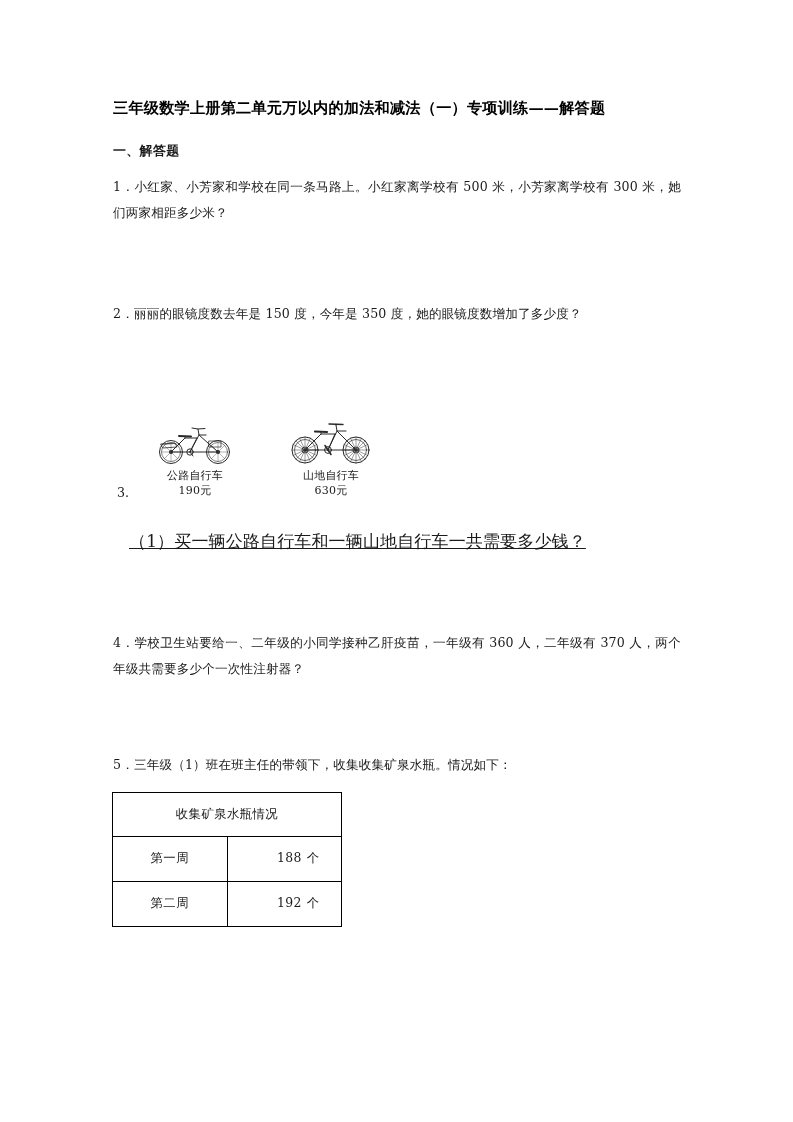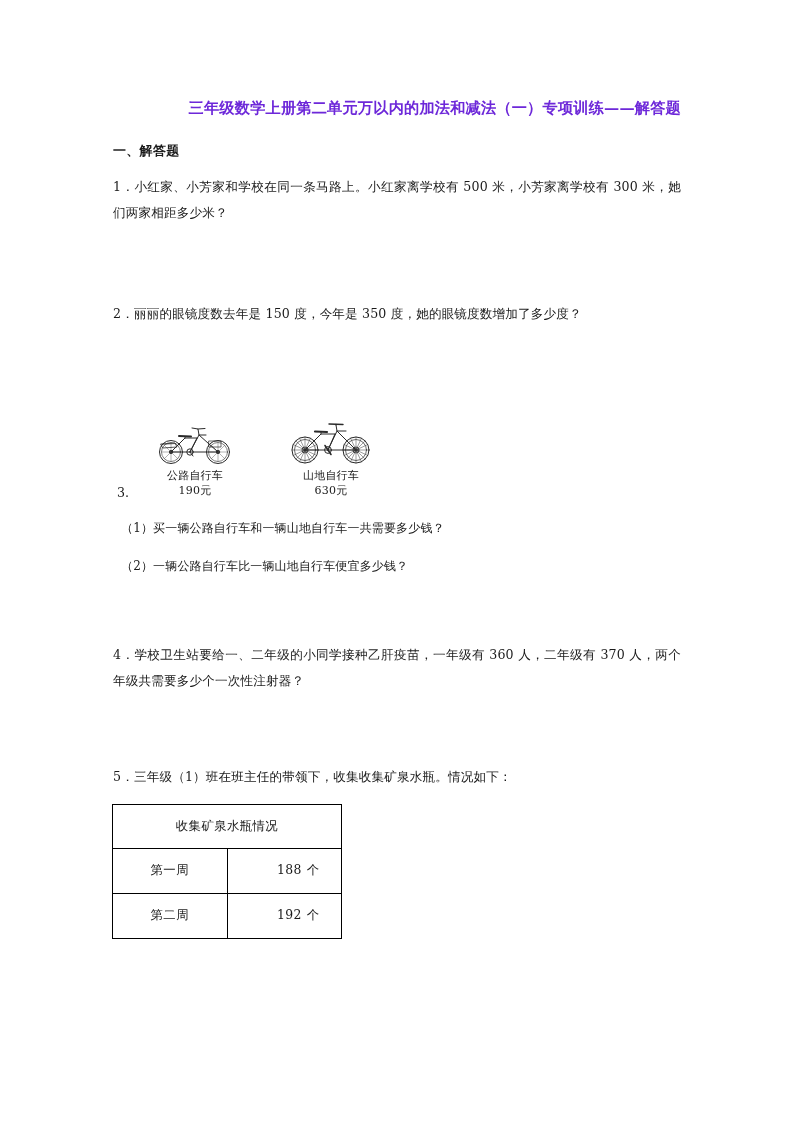--- a/index.html
+++ b/index.html
@@ -20,25 +20,25 @@
     box-sizing: border-box;
   }
   .content {
     position: absolute;
     left: 113px;
     top: 0;
     width: 568px;
   }
 
   .doc-title {
-    color: #6d28d9;
+    color: #000000;
     font-weight: bold;
     font-size: 15.2px;
     letter-spacing: 0.2px;
-    text-align: right;
+    text-align: left;
     margin: 0;
     padding-top: 97px;
     line-height: 1.5;
     white-space: nowrap;
   }
 
   .section-head {
     font-weight: bold;
     font-size: 13px;
     margin: 0;
@@ -53,24 +53,25 @@
     margin: 0;
     letter-spacing: 0.15px;
   }
 
   .q1 { padding-top: 14px; }
   .q2 { padding-top: 76px; }
   .q4 { padding-top: 56px; }
   .q5 { padding-top: 70px; }
 
   .subq {
-    font-size: 12px;
+    font-size: 17px;
     line-height: 2.0;
-    margin: 8px;
+    margin: 16px;
     letter-spacing: 0.15px;
+    text-decoration: underline;
   }
   .subq1 { padding-top: 10px; }
   .subq2 { padding-top: 6px; }
 
   
   .q3-block {
     position: relative;
     padding-top: 88px;
     min-height: 80px;
   }
@@ -253,21 +254,20 @@
             </svg>
           </div>
           <div class="bike-name">山地自行车</div>
           <div class="bike-price">630元</div>
         </div>
 
       </div>
 
       <p class="subq subq1">（1）买一辆公路自行车和一辆山地自行车一共需要多少钱？</p>
 
-      <p class="subq subq2">（2）一辆公路自行车比一辆山地自行车便宜多少钱？</p>
 
     </div>
 
     <p class="question q4">4．学校卫生站要给一、二年级的小同学接种乙肝疫苗，一年级有 360 人，二年级有 370 人，两个年级共需要多少个一次性注射器？</p>
 
     <p class="question q5">5．三年级（1）班在班主任的带领下，收集收集矿泉水瓶。情况如下：</p>
 
     <table class="bottle-table">
       <tbody>
         <tr>

